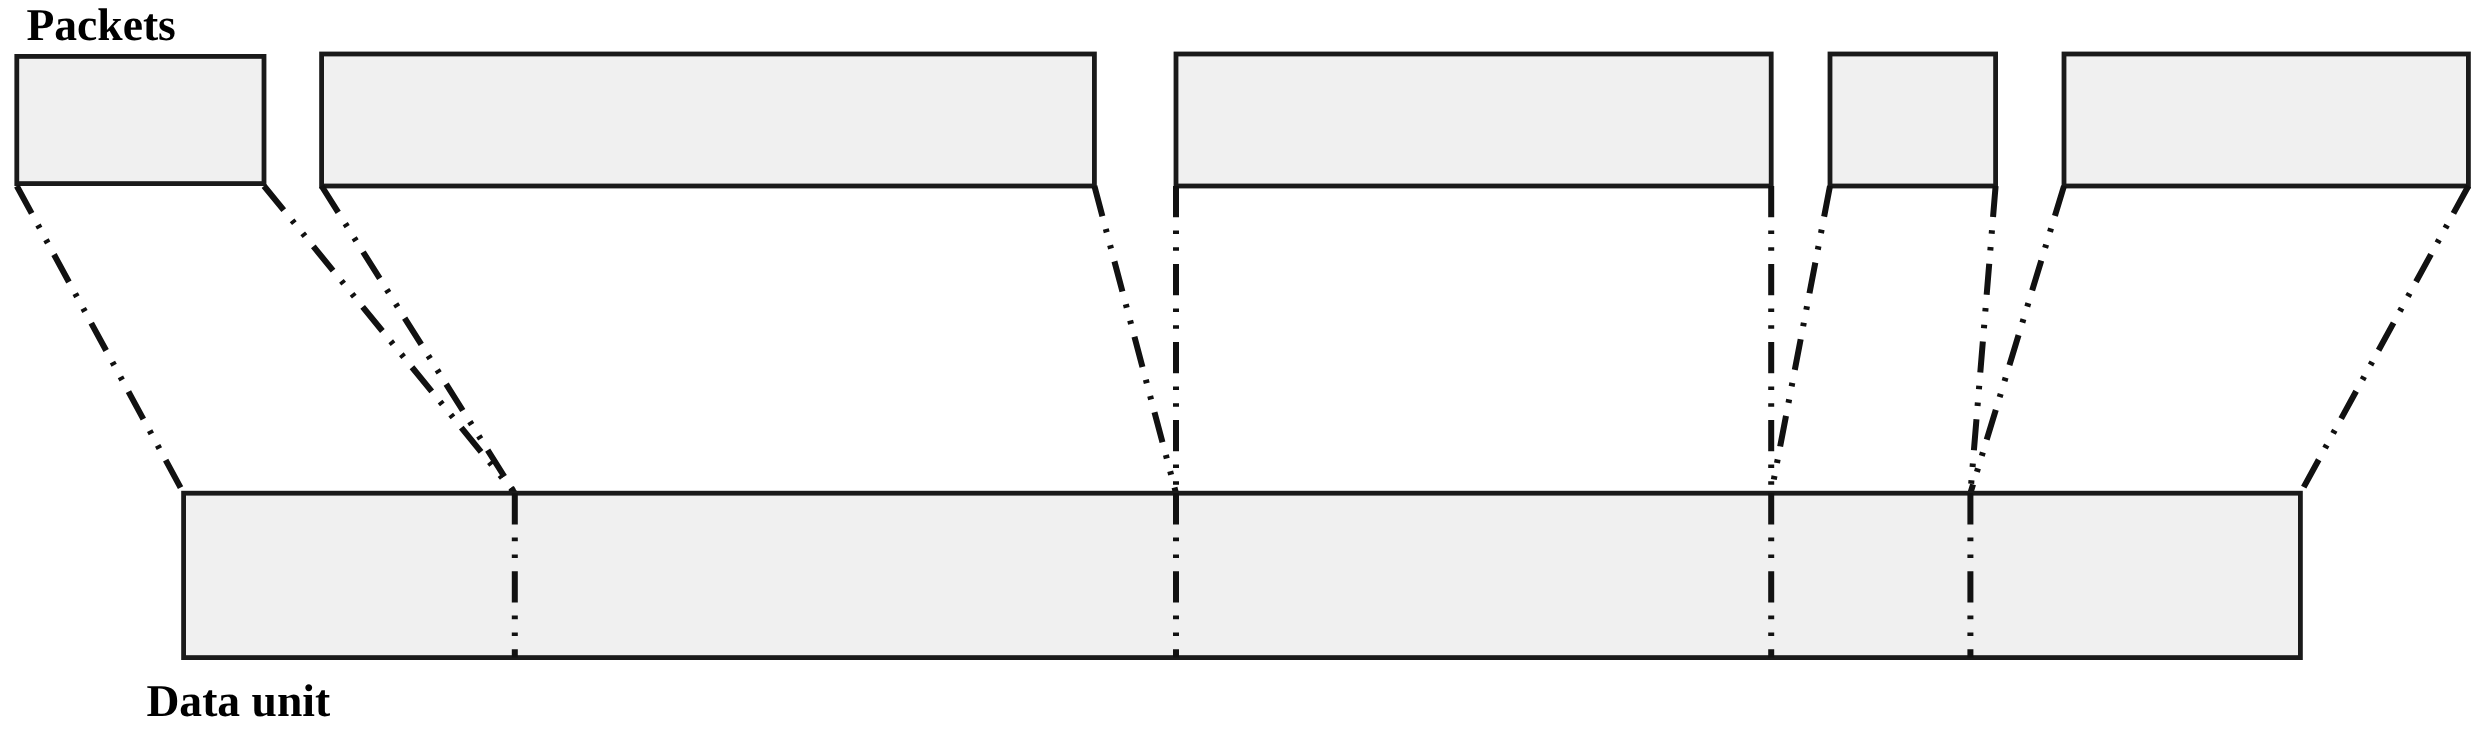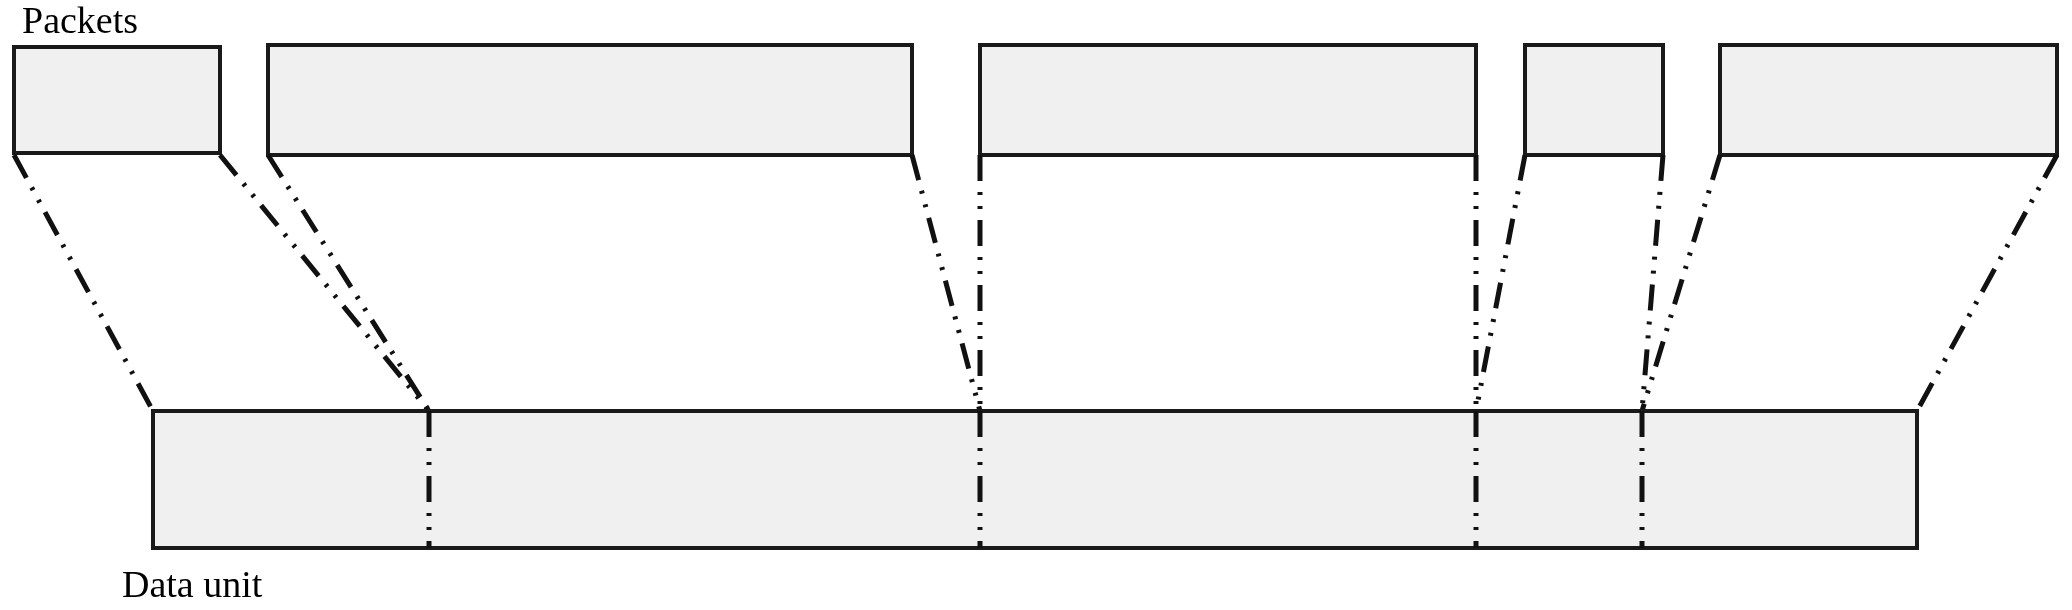--- a/index.html
+++ b/index.html
@@ -7,20 +7,21 @@
     padding: 0;
     background: #ffffff;
   }
   #diagram-root {
     position: relative;
     width: 2072px;
     height: 610px;
     background: #ffffff;
     font-family: "Liberation Serif", "DejaVu Serif", serif;
     overflow: hidden;
+    font-weight: bold;
   }
   #diagram-svg {
     position: absolute;
     left: 0;
     top: 0;
     width: 2072px;
     height: 610px;
     display: block;
   }
   .label-text {

